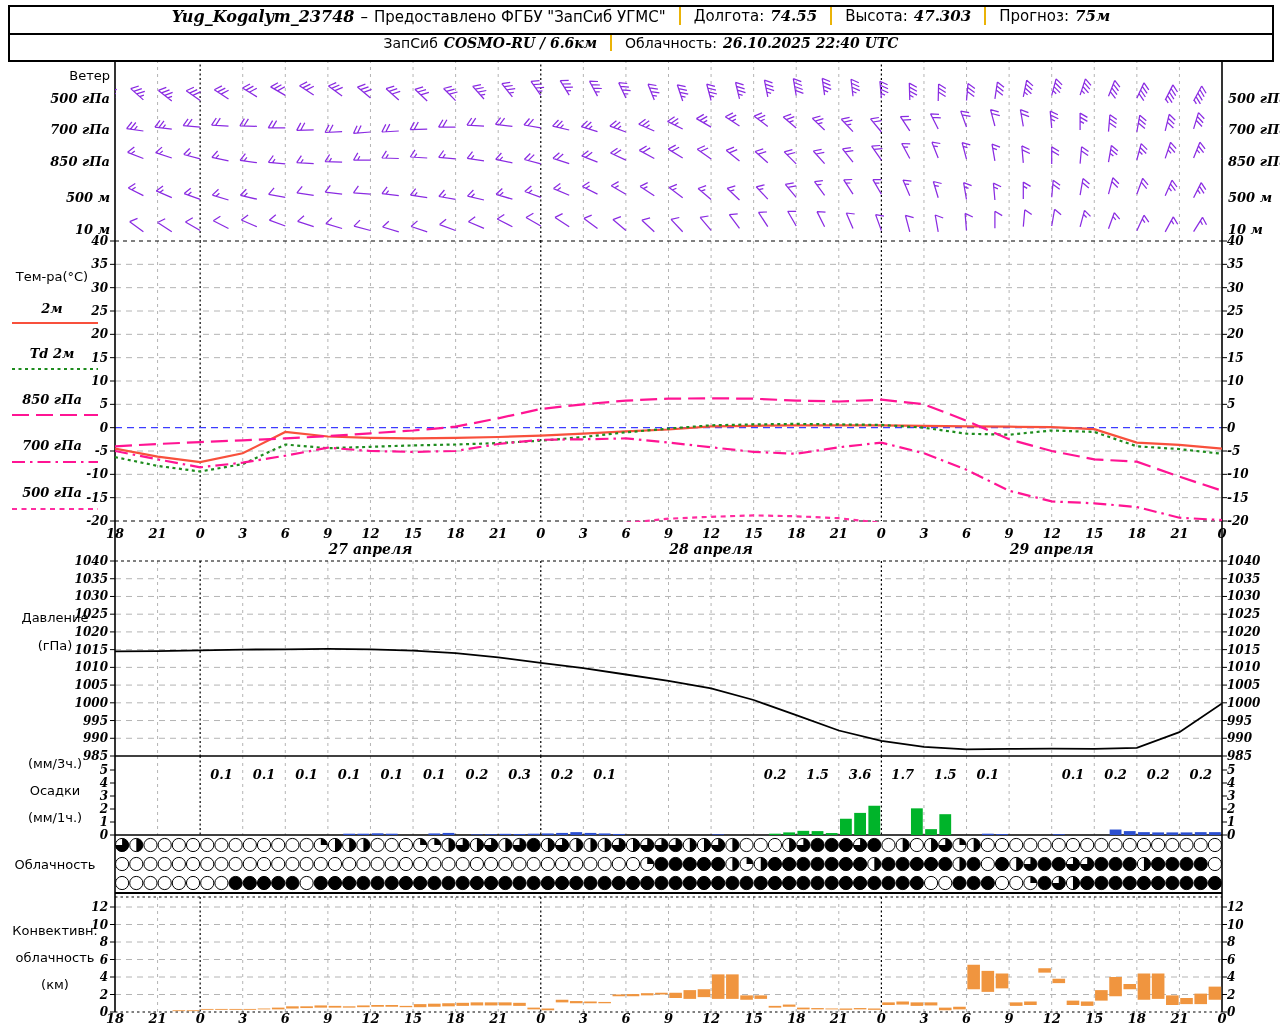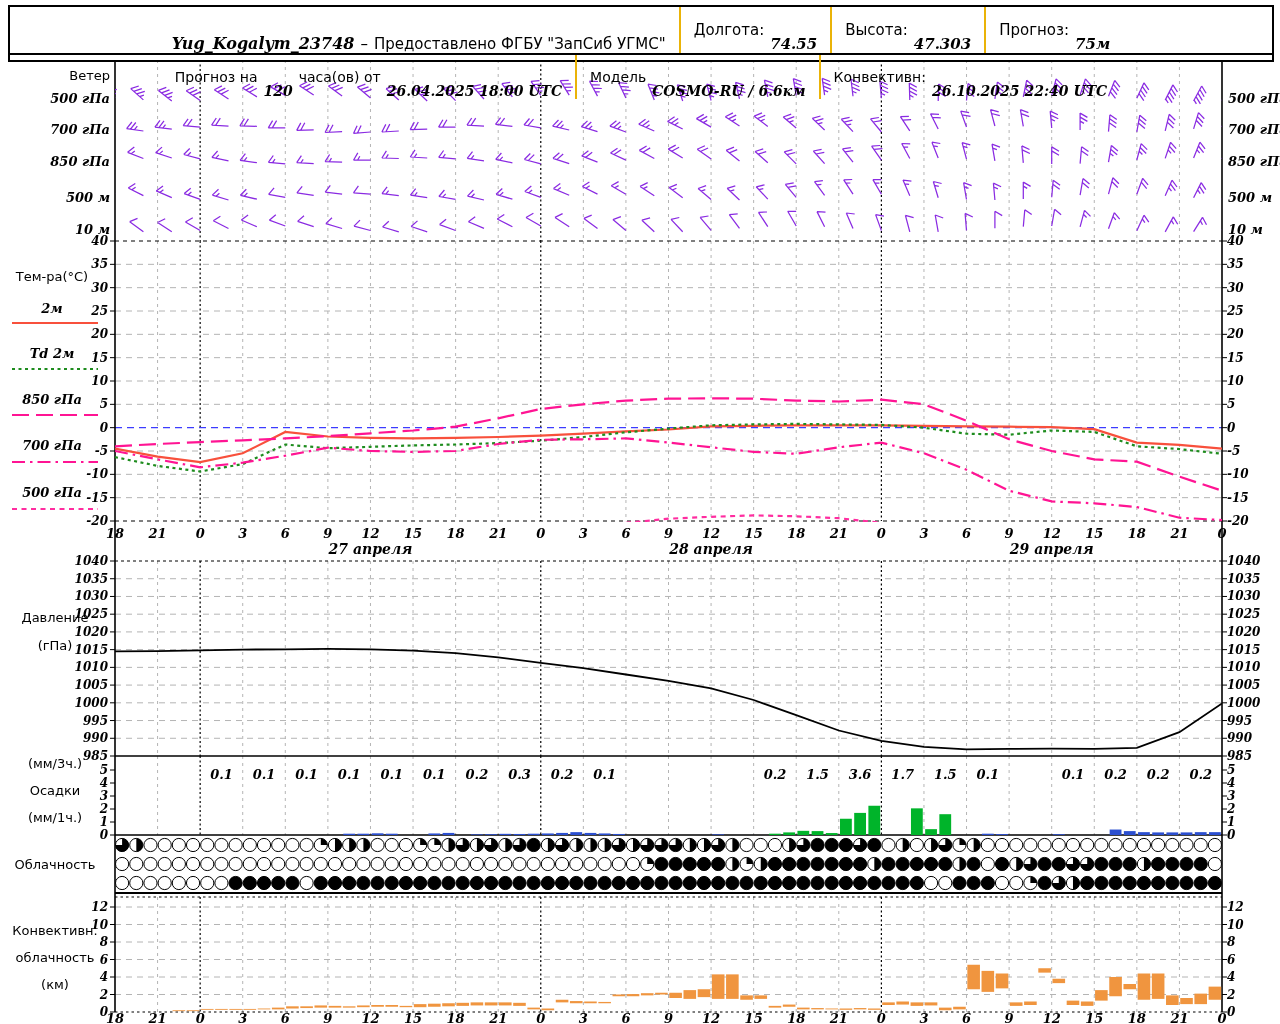--- a/index.html
+++ b/index.html
@@ -1,24 +1,24 @@
 <!DOCTYPE html>
 <html><head>
 <meta charset="utf-8">
 <style>
   html,body{margin:0;padding:0;background:#fff;}
   body{width:1280px;height:1024px;position:relative;overflow:hidden;
        font-family:"DejaVu Sans",sans-serif;color:#000;}
   #header{position:absolute;left:8px;top:5px;width:1262px;height:53px;
           border:2px solid #000;display:flex;flex-direction:column;background:#fff;z-index:2;}
-  .hrow{flex:1;display:flex;align-items:flex-end;justify-content:center;font-size:15px;white-space:nowrap;}
+  .hrow{flex:1;display:flex;align-items:flex-start;justify-content:center;font-size:15px;white-space:nowrap;}
   .hrow.r2{border-top:2px solid #000;font-size:14px;}
   .seg{padding:0 13px;display:flex;align-items:center;gap:6px;}
   .seg + .seg{border-left:2px solid #eab308;}
-  .it{font-family:"DejaVu Serif",serif;font-style:italic;font-weight:bold;margin-top:28px;}
+  .it{font-family:"DejaVu Serif",serif;font-style:italic;font-weight:bold;}
   .stn{font-family:"DejaVu Serif",serif;font-style:italic;font-weight:bold;font-size:16px;}
   svg{position:absolute;left:0;top:0;z-index:1;}
   text{fill:#000;}
   .tick{font:italic 600 12px "DejaVu Serif",serif;}
   .lbl{font:13px "DejaVu Sans",sans-serif;}
   .leg{font:italic 600 13px "DejaVu Serif",serif;}
   .tm{font:italic 600 13px "DejaVu Serif",serif;}
   .dt{font:italic 600 14px "DejaVu Serif",serif;}
   .pv{font:italic 600 13px "DejaVu Serif",serif;}
 </style>
@@ -40,31 +40,25 @@
       <span>Высота:</span>
       <span class="it">47.303</span>
     </span>
     <span class="seg">
       <span>Прогноз:</span>
       <span class="it">75м</span>
     </span>
   </div>
   <div class="hrow r2">
     <span class="seg">
-      <span>Прогноз на</span>
-      <span class="it">120</span>
-      <span>часа(ов) от</span>
-      <span class="it">26.04.2025 18:00 UTC</span>
-    </span>
-    <span class="seg">
-      <span>Модель</span>
+      <span>ЗапСиб</span>
       <span class="it">COSMO-RU / 6.6км</span>
     </span>
     <span class="seg">
-      <span>Конвективн:</span>
+      <span>Облачность:</span>
       <span class="it">26.10.2025 22:40 UTC</span>
     </span>
   </div>
 </div>
 
 <svg id="meteogram" width="1280" height="1024" viewBox="0 0 1280 1024">
     <defs>
       <clipPath id="clipW">
         <rect x="115" y="60" width="1107" height="181"></rect>
       </clipPath>

